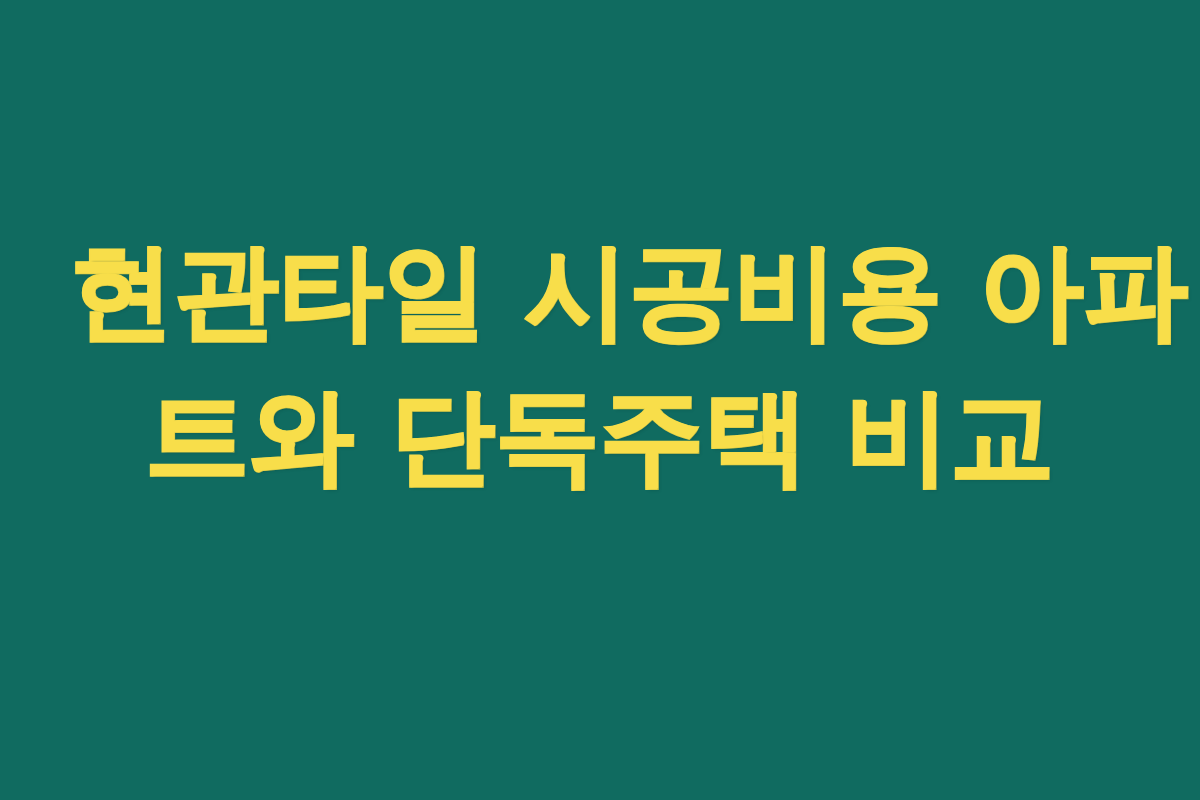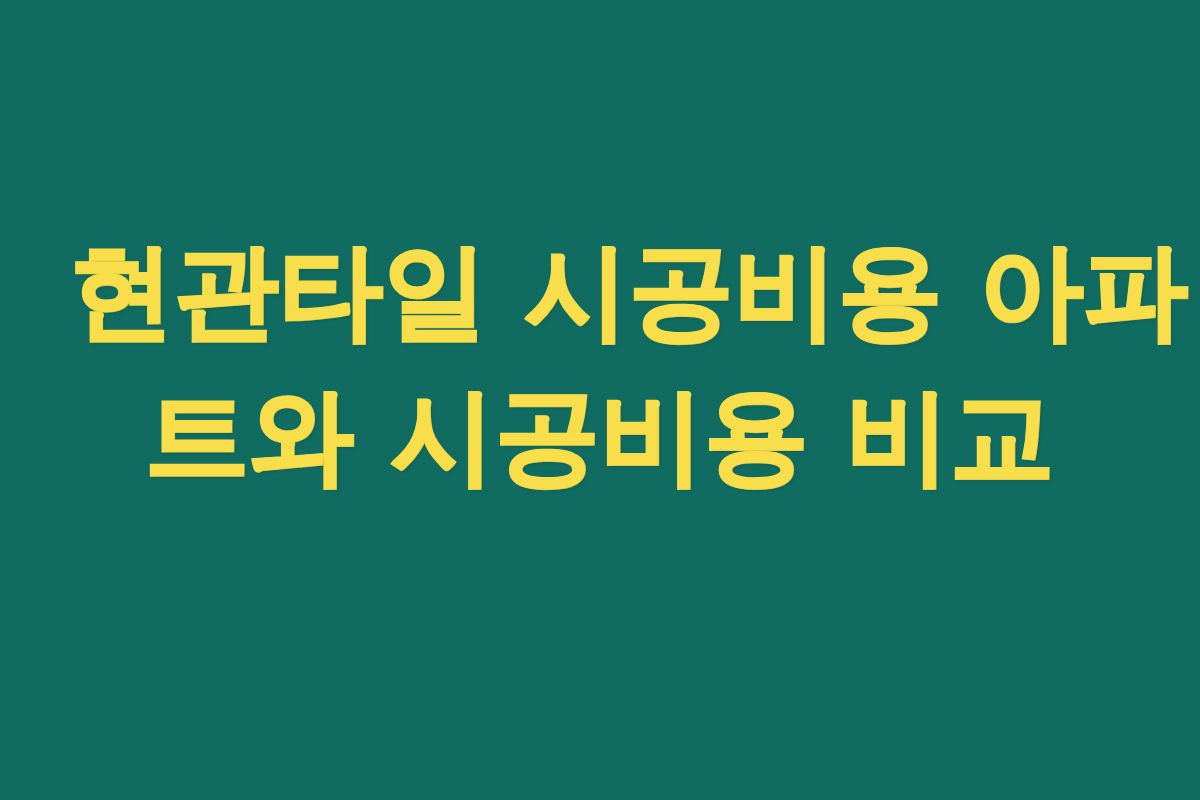--- a/index.html
+++ b/index.html
@@ -66,17 +66,17 @@
 </style>
 </head>
 <body>
 
 <div id="thumbnail-canvas" style="background-color: rgb(16, 107, 96);">
 
   <div id="title-block">
 
     <span class="title-line title-line-1" style="color: rgb(248, 222, 74); -webkit-text-stroke: 3px rgb(248, 222, 74); text-shadow: rgb(248, 222, 74) 1px 0px 0px, rgb(248, 222, 74) -1px 0px 0px, rgb(248, 222, 74) 0px 1px 0px, rgb(248, 222, 74) 0px -1px 0px, rgba(7, 62, 55, 0.28) 2px 2px 3px;">현관타일 시공비용 아파</span>
 
-    <span class="title-line title-line-2" style="color: rgb(248, 222, 74); -webkit-text-stroke: 3px rgb(248, 222, 74); text-shadow: rgb(248, 222, 74) 1px 0px 0px, rgb(248, 222, 74) -1px 0px 0px, rgb(248, 222, 74) 0px 1px 0px, rgb(248, 222, 74) 0px -1px 0px, rgba(7, 62, 55, 0.28) 2px 2px 3px;">트와 시공비용 비교</span>
+    <span class="title-line title-line-2" style="color: rgb(248, 222, 74); -webkit-text-stroke: 3px rgb(248, 222, 74); text-shadow: rgb(248, 222, 74) 1px 0px 0px, rgb(248, 222, 74) -1px 0px 0px, rgb(248, 222, 74) 0px 1px 0px, rgb(248, 222, 74) 0px -1px 0px, rgba(7, 62, 55, 0.28) 2px 2px 3px;">트와 단독주택 비교</span>
 
   </div>
 
 </div>
 
 </body></html>

